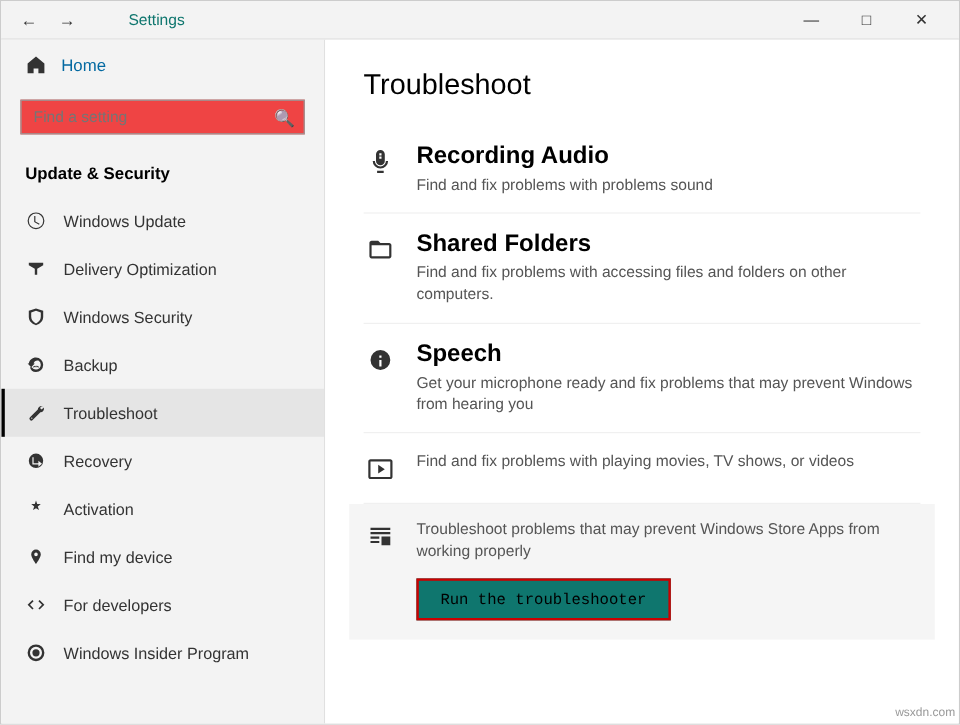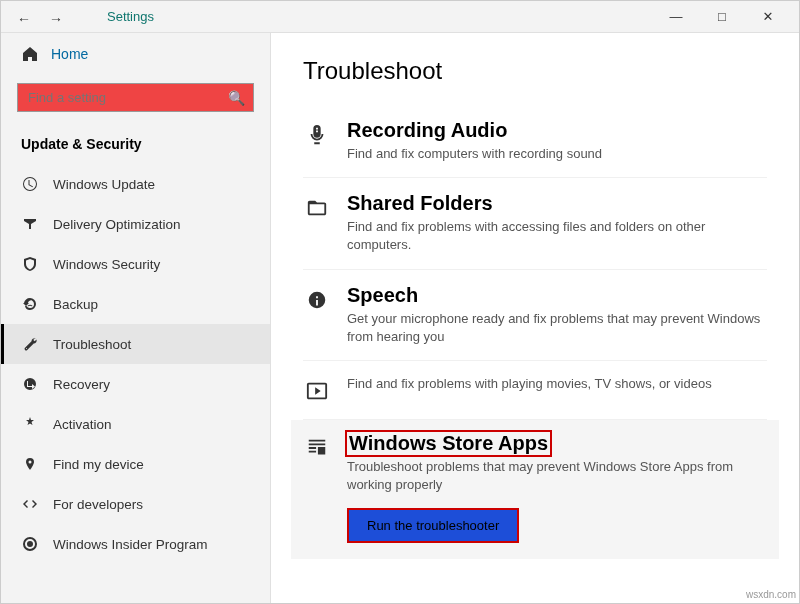--- a/index.html
+++ b/index.html
@@ -176,21 +176,21 @@
       <h1 class="main-title">Troubleshoot</h1>
 
       <div class="troubleshoot-item">
         <div class="item-icon">
           <svg width="22" height="22" viewBox="0 0 24 24">
             <path d="M12 1a4 4 0 00-4 4v6a4 4 0 008 0V5a4 4 0 00-4-4zm-1 3h2v2h-2V4zm0 3h2v2h-2V7zm6 4a5 5 0 01-10 0H5a7 7 0 0014 0h-2zm-5 7v2H9v2h6v-2h-3v-2h1z" fill="#333"></path>
           </svg>
         </div>
         <div class="item-content">
           <div class="item-name">Recording Audio</div>
-          <div class="item-desc">Find and fix computers with recording sound</div>
+          <div class="item-desc">Find and fix problems with problems sound</div>
         </div>
       </div>
 
 
       <div class="troubleshoot-item">
         <div class="item-icon">
           <svg width="22" height="22" viewBox="0 0 24 24">
             <path d="M20 6h-8l-2-2H4c-1.1 0-2 .9-2 2v12c0 1.1.9 2 2 2h16c1.1 0 2-.9 2-2V8c0-1.1-.9-2-2-2zm0 12H4V8h16v10z" fill="#333"></path>
           </svg>
         </div>
@@ -224,26 +224,25 @@
       </div>
 
       <div style="background:#f5f5f5; padding: 12px 12px 4px; margin: 0 -12px;">
         <div class="troubleshoot-item" style="border-bottom:none; padding: 0 0 6px;">
           <div class="item-icon">
             <svg width="22" height="22" viewBox="0 0 24 24">
               <path d="M3 3h18v2H3V3zm0 4h18v2H3V7zm0 4h8v2H3v-2zm0 4h8v2H3v-2zm10-4h8v8h-8v-8z" fill="#333"></path>
             </svg>
           </div>
           <div class="item-content">
-            <div class="item-name" style="outline: 2px solid #c00; display: inline-block; padding: 0 2px;">Windows Store Apps</div>
             <div class="item-desc">Troubleshoot problems that may prevent Windows Store Apps from working properly</div>
           </div>
         </div>
         <div style="padding: 8px 0 12px 44px;">
-          <button class="run-btn" style="border: 2px solid #c00; background:#1d4ed8; padding: 8px 18px; font-size:13px; cursor:pointer; font-family:Liberation Sans, sans-serif;">Run the troubleshooter</button>
+          <button class="run-btn" style="border: 2px solid #c00; background:#0f766e; padding: 8px 18px; font-size:13px; cursor:pointer; font-family:Liberation Mono, monospace;">Run the troubleshooter</button>
         </div>
       </div>
 
     </div>
   </div>
 </div>
 
 <div class="wsxdn">wsxdn.com</div>
 
 </body></html>

